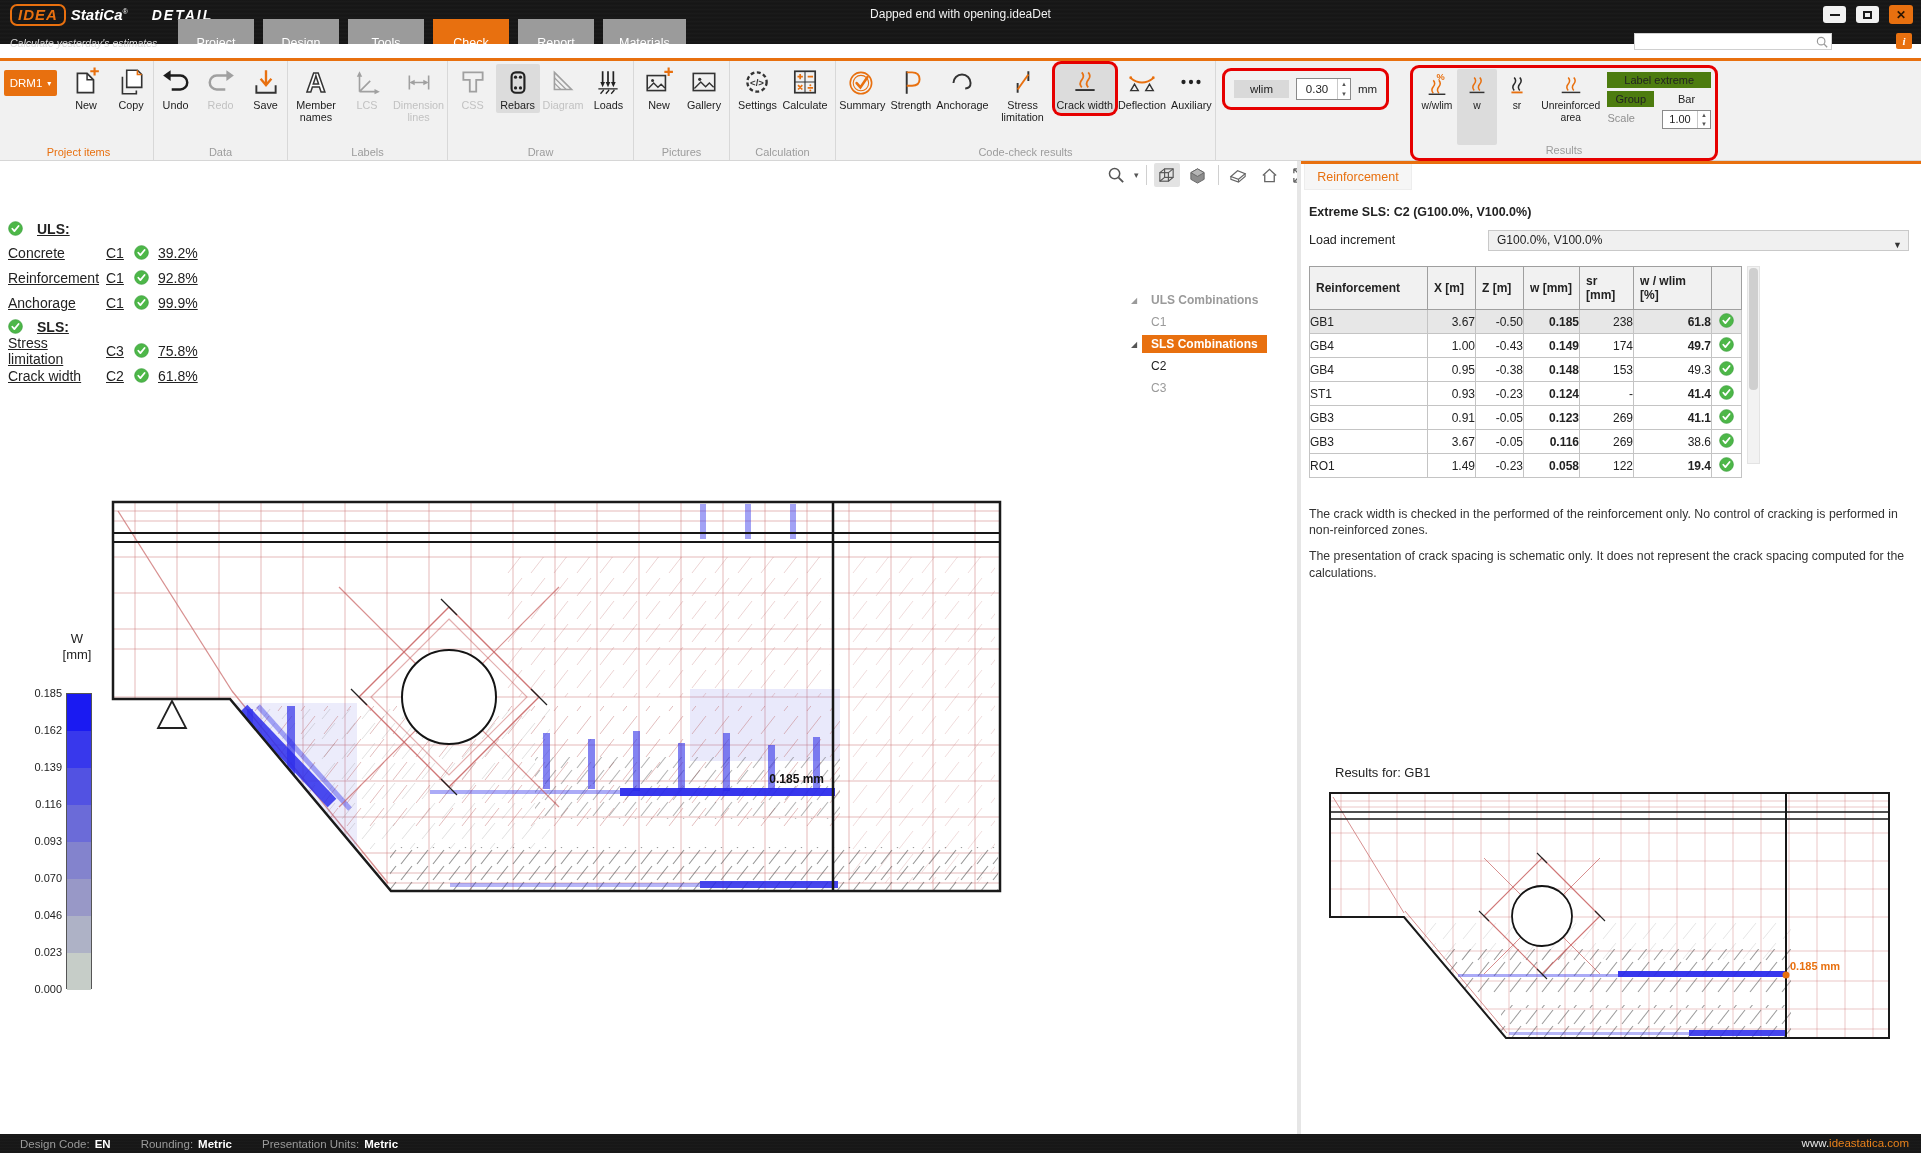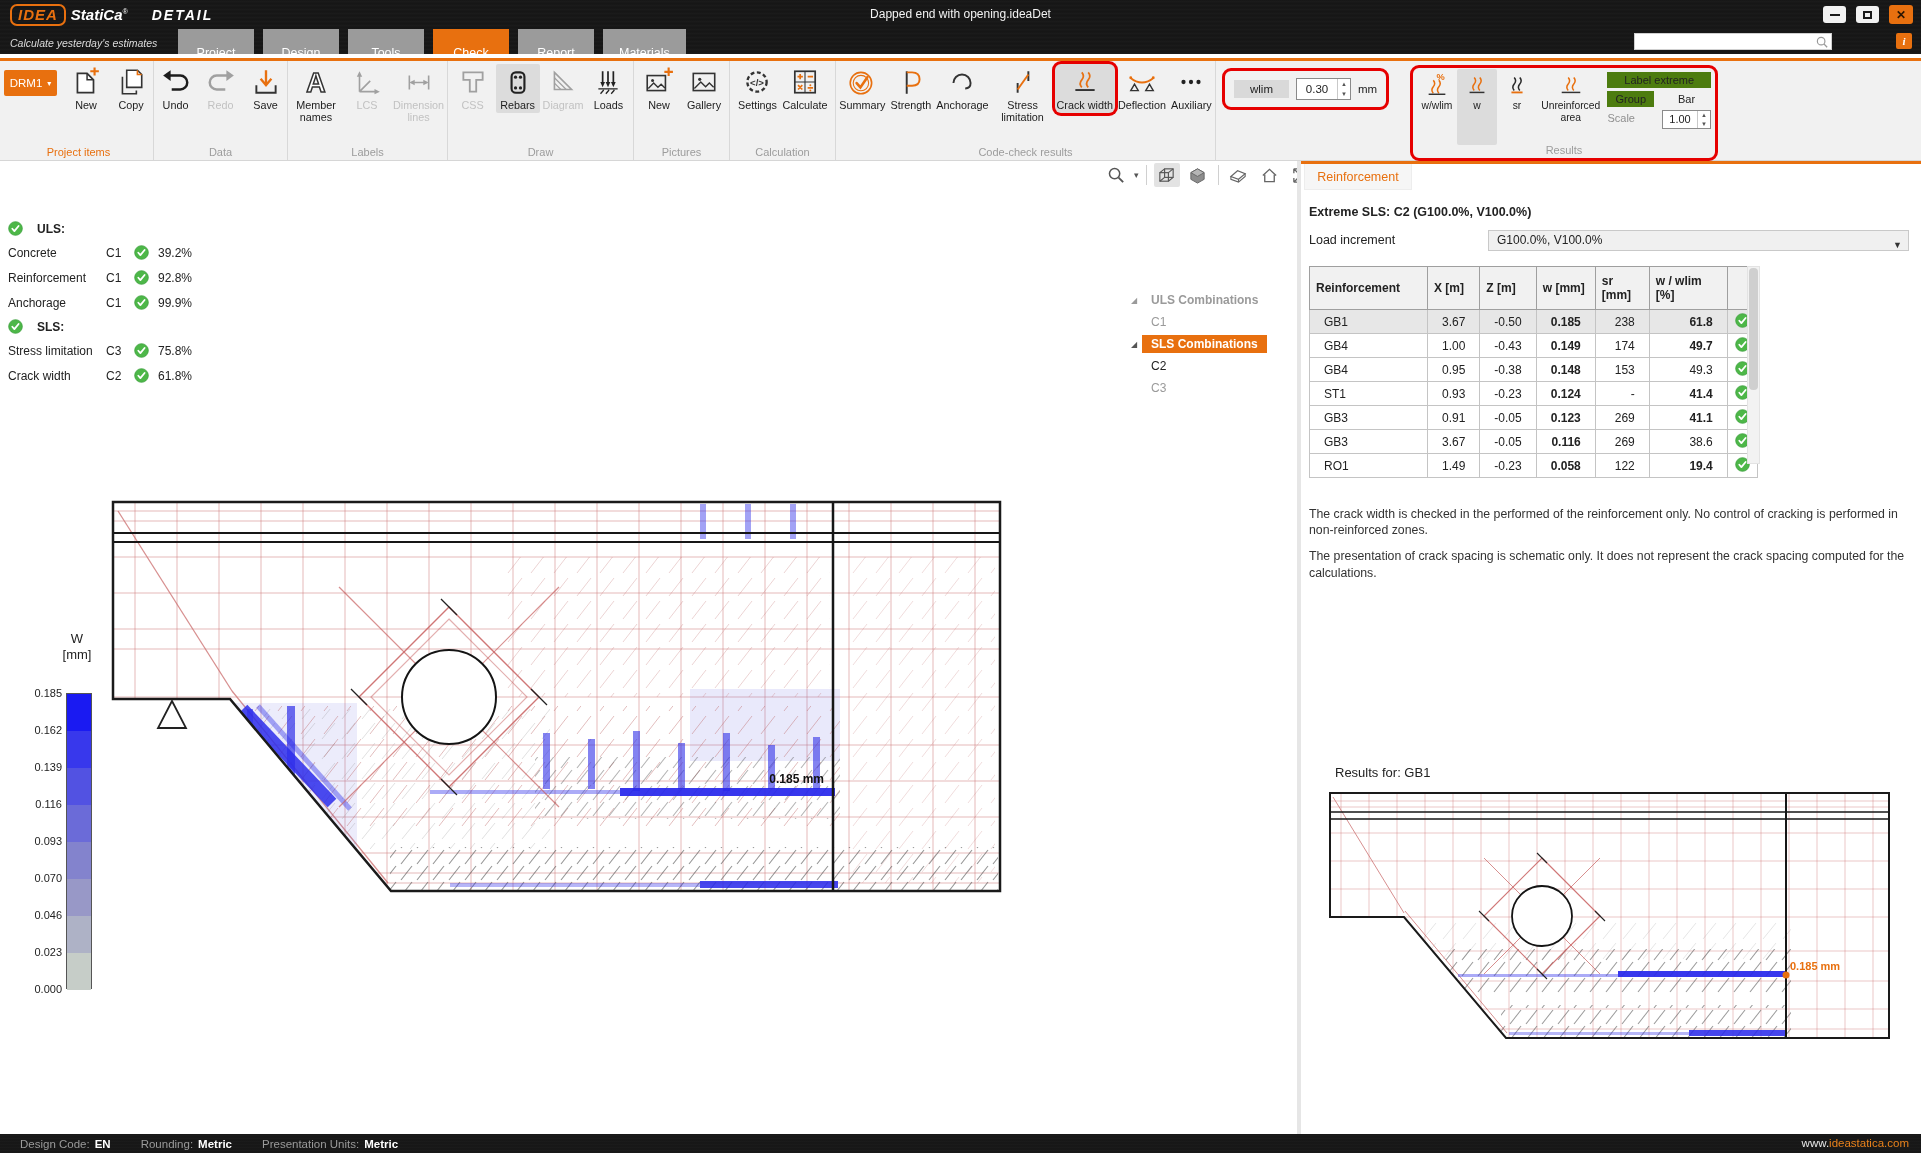--- a/index.html
+++ b/index.html
@@ -4,21 +4,21 @@
 <style>
   * { box-sizing: border-box; }
   html,body { margin:0; padding:0; }
   body {
     width:1921px; height:1153px; position:relative; overflow:hidden;
     background:#fff; font-family:"Liberation Sans", sans-serif; color:#222;
     -webkit-font-smoothing:antialiased;
   }
   
   .topbar {
-    position:absolute; top:0; left:0; width:100%; height:54px;
+    position:absolute; top:0; left:0; width:100%; height:44px;
     background-color:#141414;
     background-image:repeating-linear-gradient(180deg,#0c0c0c 0px,#232323 1px,#121212 2px,#1e1e1e 3px,#0e0e0e 4px);
   }
   .logo { position:absolute; top:4px; left:10px; display:flex; align-items:baseline; color:#fff; }
   .logo-idea { border:2px solid #e8700f; border-radius:7px; padding:0 6px 1px 6px; color:#e8700f;
     font-weight:bold; font-style:italic; font-size:15px; letter-spacing:1px; }
   .logo-statica { font-weight:bold; font-style:italic; font-size:15px; margin-left:5px; }
   .logo-statica sup { font-size:7px; font-weight:normal; }
   .logo-detail { margin-left:24px; font-weight:bold; font-style:italic; font-size:14px; letter-spacing:2px; }
   .tagline { position:absolute; top:37px; left:10px; font-style:italic; font-size:10.5px; color:#dcdcdc; }
@@ -83,21 +83,21 @@
   .plain.scale { color:#8f8f8f; text-align:left; padding-left:0; }
   .spinbox.small { height:19px; } .spinbox.small .spinval { width:34px; line-height:17px; font-size:11px; }
   
   .canvas { position:absolute; top:161px; left:0; width:1297px; height:973px; background:#fff; overflow:hidden; }
   .drawing { position:absolute; top:0; left:0; }
   .ctoolbar { position:absolute; top:2px; left:1103px; display:flex; align-items:center; gap:5px; color:#555; }
   .ctb { width:26px; height:24px; display:flex; align-items:center; justify-content:center; border-radius:2px; cursor:pointer; }
   .ctb.selected { background:#e3e3e3; }
   .cdiv { width:1px; height:20px; background:#d0d0d0; margin:0 2px; }
   .chev { font-size:9px; color:#555; cursor:pointer; }
-  .summary { position:absolute; left:8px; top:56px; font-size:12px; color:#222; }
+  .summary { position:absolute; left:8px; top:56px; font-size:14px; color:#222;text-decoration:underline; }
   .sumhead { display:flex; align-items:center; gap:5px; font-weight:bold; height:23px; }
   .sumrow { display:flex; align-items:center; height:25px; }
   .sumname { width:98px; } .sumcombo { width:28px; }
   .sumcheck { width:24px; display:flex; align-items:center; }
   .legend { position:absolute; left:26px; top:470px; width:110px; height:330px; font-size:11px; color:#222; }
   .ltitle { position:absolute; left:38px; top:0; width:26px; text-align:center; font-size:13px; }
   .lunit { position:absolute; left:34px; top:16px; width:34px; text-align:center; font-size:13px; }
   .lbox { position:absolute; left:40px; top:62px; width:26px; height:296px; border:1px solid #555; }
   .lcell { width:100%; height:37px; }
   .ltick { position:absolute; left:0; width:36px; text-align:right; height:14px; line-height:14px; }
@@ -114,21 +114,21 @@
   .ptab-bar { position:absolute; top:0; left:0; width:100%; height:3px; background:#e8700f; }
   .ptab { position:absolute; top:3px; left:3px; width:108px; height:26px; background:#f6f6f6; color:#e8700f;
     font-size:12.5px; display:flex; align-items:center; justify-content:center; border:1px solid #ededed; border-top:none; cursor:pointer; }
   .extreme { position:absolute; left:8px; top:44px; font-weight:bold; font-size:12.5px; }
   .loadlabel { position:absolute; left:8px; top:72px; font-size:12.5px; }
   .ldd { position:absolute; left:187px; top:69px; width:421px; height:21px; background:#f0f0f0; border:1px solid #c9c9c9;
     font-size:12px; line-height:19px; padding-left:8px; cursor:pointer; }
   .ldd .caret { position:absolute; right:6px; top:5px; font-size:9px; color:#333; }
   .rtable { position:absolute; left:8px; top:105px; border-collapse:collapse; font-size:12px; background:#fff; border:1px solid #8f8f8f; }
   .rtable th { background:#f1f1f1; border:1px solid #9f9f9f; font-weight:bold; text-align:left; padding:7px 6px; height:30px; cursor:pointer; }
-  .rtable td { border:1px solid #c4c4c4; padding:4px 14px; height:24px; }
+  .rtable td { border:1px solid #c4c4c4; padding:4px 0; height:24px; }
   .rtable td.num { text-align:right; }
   .rtable td.wcol { text-align:right; font-weight:bold; }
   .rtable td.ratio { text-align:right; }
   .rtable td.ratio.strong { font-weight:bold; }
   .rtable td.chk { text-align:center; padding:2px 4px; }
   .rtable tr.selected td { background:#e7e7e7; }
   .vscroll { position:absolute; left:446px; top:105px; width:13px; height:198px; background:#f2f2f2; border:1px solid #e3e3e3; }
   .vthumb { position:absolute; left:1px; top:1px; width:9px; height:122px; background:#cfcfcf; border-radius:4px; cursor:pointer; }
   .notes { position:absolute; left:8px; top:345px; width:604px; font-size:12.3px; color:#333; line-height:1.32; }
   .notes p { margin:0 0 10px 0; }

